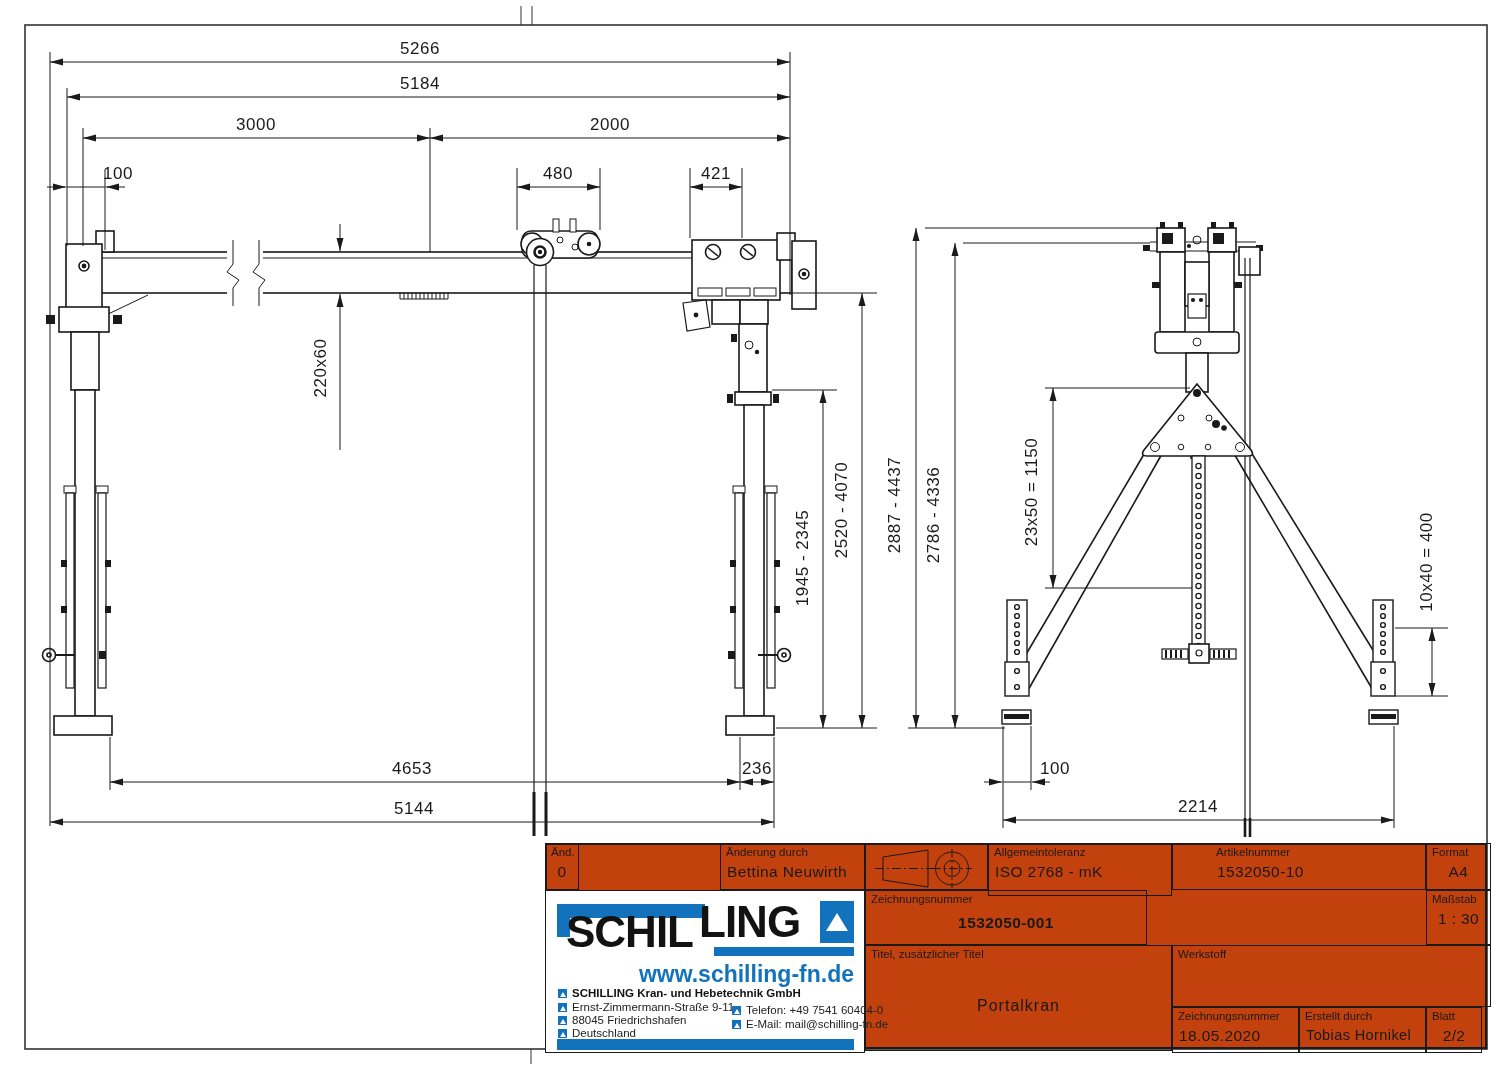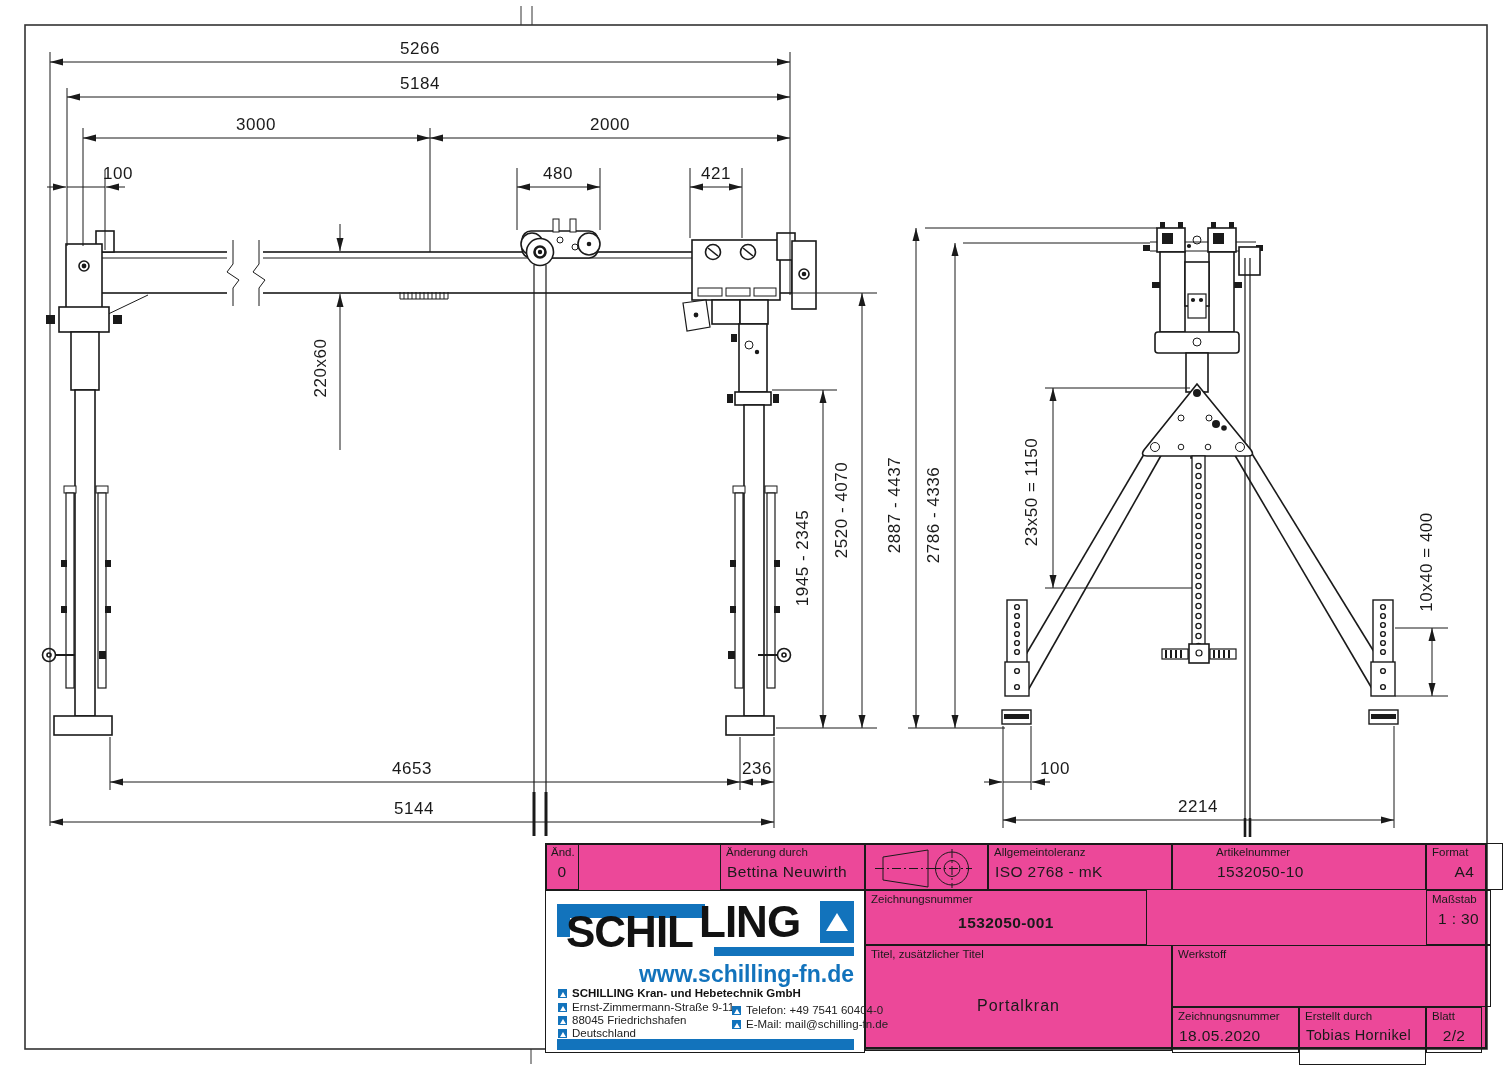--- a/index.html
+++ b/index.html
@@ -2,21 +2,21 @@
 <html><head>
 <meta charset="utf-8">
 <style>
   html,body{margin:0;padding:0;background:#fff;}
   .page{position:relative;width:1511px;height:1081px;background:#fff;
         font-family:"Liberation Sans",sans-serif;color:#1a1a1a;overflow:hidden;}
   svg text{font-family:"Liberation Sans",sans-serif;}
   .dimtext{font-size:17px;fill:#1a1a1a;letter-spacing:.5px;}
   
   .tblock{position:absolute;left:545px;top:843px;width:942px;height:206px;
-          border:2px solid #1a1a1a;box-sizing:border-box;background:#ec4899;}
+          border:2px solid #1a1a1a;box-sizing:border-box;background:#c2410c;}
   .cell{position:absolute;box-sizing:border-box;border:1px solid #1a1a1a;
         display:flex;flex-direction:column;overflow:hidden;}
   .lbl{font-size:11.5px;padding:2px 0 0 5px;line-height:13px;white-space:nowrap;}
   .val{font-size:15.5px;padding:4px 0 0 6px;letter-spacing:.4px;white-space:nowrap;}
   .val.center{padding:4px 0 0 0;text-align:center;}
   .big-title{font-size:16px;text-align:center;margin-top:36px;letter-spacing:1px;}
   
   .logocell{position:absolute;box-sizing:border-box;border:1px solid #1a1a1a;background:#fff;}
   .blue{background:#1273bc;}
   .brand1{position:absolute;left:20px;top:16px;font-size:44px;font-weight:800;
@@ -366,29 +366,29 @@
   <div class="cell" style="left:318px;top:-2px;width:123px;height:47px;align-items:center;justify-content:center;">
     <svg width="110" height="44" viewBox="0 0 110 44" stroke="#1a1a1a" fill="none" stroke-width="1">
       <polygon points="11,12 56,5 56,42 11,35"></polygon>
       <line x1="3" y1="23.5" x2="66" y2="23.5" stroke-dasharray="9 3 2 3"></line>
       <circle cx="80" cy="23.5" r="16.5"></circle>
       <circle cx="80" cy="23.5" r="8"></circle>
       <line x1="60" y1="23.5" x2="100" y2="23.5" stroke-dasharray="9 3 2 3"></line>
       <line x1="80" y1="4" x2="80" y2="43" stroke-dasharray="9 3 2 3"></line>
     </svg>
   </div>
-  <div class="cell" style="left:441px;top:-2px;width:184px;height:47px;">
+  <div class="cell" style="left:441px;top:-2px;width:184px;height:53px;">
     <span class="lbl">Allgemeintoleranz</span>
     <span class="val">ISO 2768 - mK</span>
   </div>
   <div class="cell" style="left:625px;top:-2px;width:254px;height:47px;padding-left:38px;">
     <span class="lbl">Artikelnummer</span>
     <span class="val">1532050-10</span>
   </div>
-  <div class="cell" style="left:879px;top:-2px;width:77px;height:47px;">
+  <div class="cell" style="left:879px;top:-2px;width:65px;height:47px;">
     <span class="lbl">Format</span>
     <span class="val center">A4</span>
   </div>
 
   <div class="cell" style="left:318px;top:45px;width:282px;height:55px;">
     <span class="lbl">Zeichnungsnummer</span>
     <span class="val center" style="padding-top:8px;font-weight:bold;">1532050-001</span>
   </div>
   <div class="cell" style="left:879px;top:45px;width:65px;height:55px;">
     <span class="lbl">Maßstab</span>
@@ -400,21 +400,21 @@
     <div class="big-title">Portalkran</div>
   </div>
   <div class="cell" style="left:625px;top:100px;width:319px;height:62px;">
     <span class="lbl">Werkstoff</span>
     <span class="val"></span>
   </div>
   <div class="cell" style="left:625px;top:162px;width:127px;height:46px;">
     <span class="lbl">Zeichnungsnummer</span>
     <span class="val">18.05.2020</span>
   </div>
-  <div class="cell" style="left:752px;top:162px;width:127px;height:58px;">
+  <div class="cell" style="left:752px;top:162px;width:127px;height:46px;">
     <span class="lbl">Erstellt durch</span>
     <span class="val" style="font-size:14.5px;">Tobias Hornikel</span>
   </div>
   <div class="cell" style="left:879px;top:162px;width:56px;height:46px;">
     <span class="lbl">Blatt</span>
     <span class="val center">2/2</span>
   </div>
 
   <div class="logocell" style="left:-2px;top:45px;width:320px;height:163px;">
     <div class="blue" style="position:absolute;left:11px;top:13px;width:148px;height:14px;"></div>

